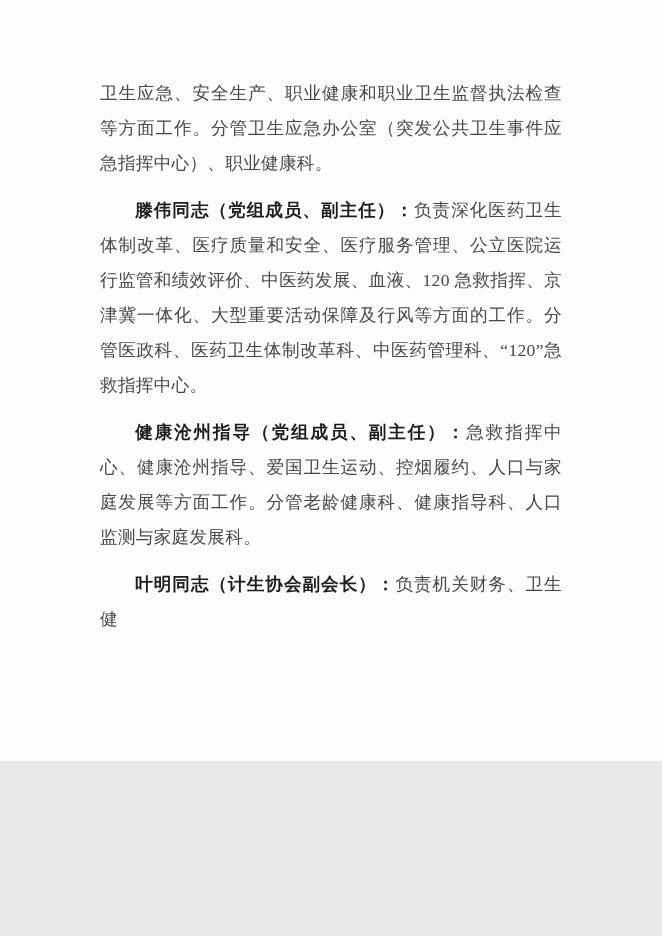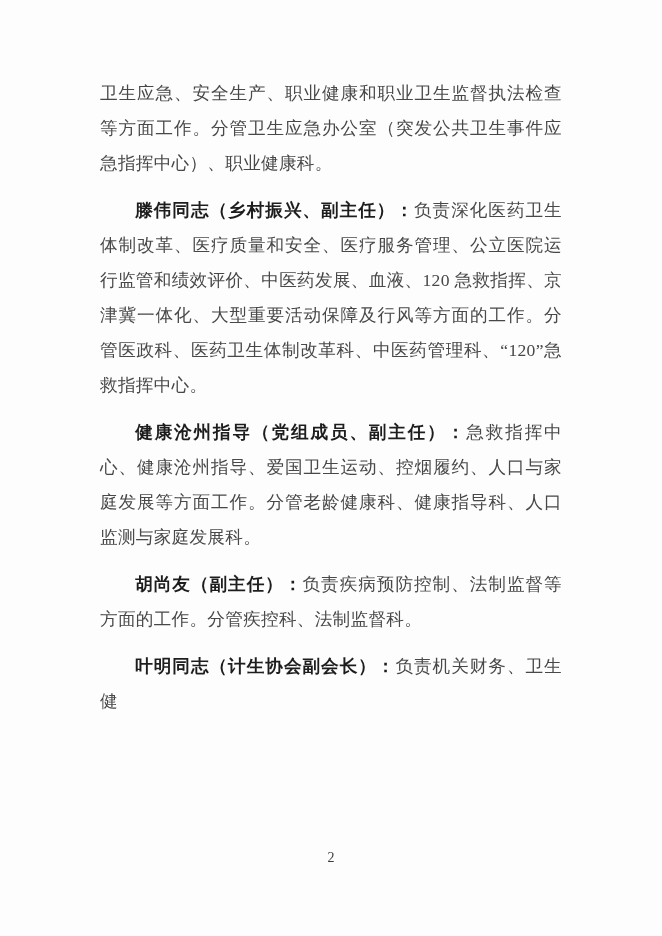--- a/index.html
+++ b/index.html
@@ -3,21 +3,21 @@
 <meta charset="utf-8">
 <style>
   html, body {
     margin: 0;
     padding: 0;
     background: #e8e8e8;
   }
   .page {
     position: relative;
     width: 662px;
-    height: 936px;
+    height: 761px;
     margin: 0 auto;
     background: #fdfdfd;
     overflow: hidden;
     font-family: "Liberation Serif", serif;
   }
   .content {
     position: absolute;
     left: 100px;
     top: 76px;
     width: 462px;
@@ -54,25 +54,24 @@
 </style>
 </head>
 <body>
 
 <div class="page">
   <div class="content">
 
     <p class="para"><span class="lead"></span><span class="body-text">卫生应急、安全生产、职业健康和职业卫生监督执法检查等方面工作。分管卫生应急办公室（突发公共卫生事件应急指挥中心）、职业健康科。</span></p>
 
 
-    <p class="para indent"><span class="lead">滕伟同志（乡村振兴、副主任）：</span><span class="body-text">负责深化医药卫生体制改革、医疗质量和安全、医疗服务管理、公立医院运行监管和绩效评价、中医药发展、血液、120 急救指挥、京津冀一体化、大型重要活动保障及行风等方面的工作。分管医政科、医药卫生体制改革科、中医药管理科、“120”急救指挥中心。</span></p>
+    <p class="para indent"><span class="lead">滕伟同志（党组成员、副主任）：</span><span class="body-text">负责深化医药卫生体制改革、医疗质量和安全、医疗服务管理、公立医院运行监管和绩效评价、中医药发展、血液、120 急救指挥、京津冀一体化、大型重要活动保障及行风等方面的工作。分管医政科、医药卫生体制改革科、中医药管理科、“120”急救指挥中心。</span></p>
 
     <p class="para indent"><span class="lead">健康沧州指导（党组成员、副主任）：</span><span class="body-text">急救指挥中心、健康沧州指导、爱国卫生运动、控烟履约、人口与家庭发展等方面工作。分管老龄健康科、健康指导科、人口监测与家庭发展科。</span></p>
 
-    <p class="para indent"><span class="lead">胡尚友（副主任）：</span><span class="body-text">负责疾病预防控制、法制监督等方面的工作。分管疾控科、法制监督科。</span></p>
 
     <p class="para indent"><span class="lead">叶明同志（计生协会副会长）：</span><span class="body-text">负责机关财务、卫生健</span></p>
 
   </div>
 
   <div class="footer">
     <span class="pageno">2</span>
   </div>
 </div>
 

